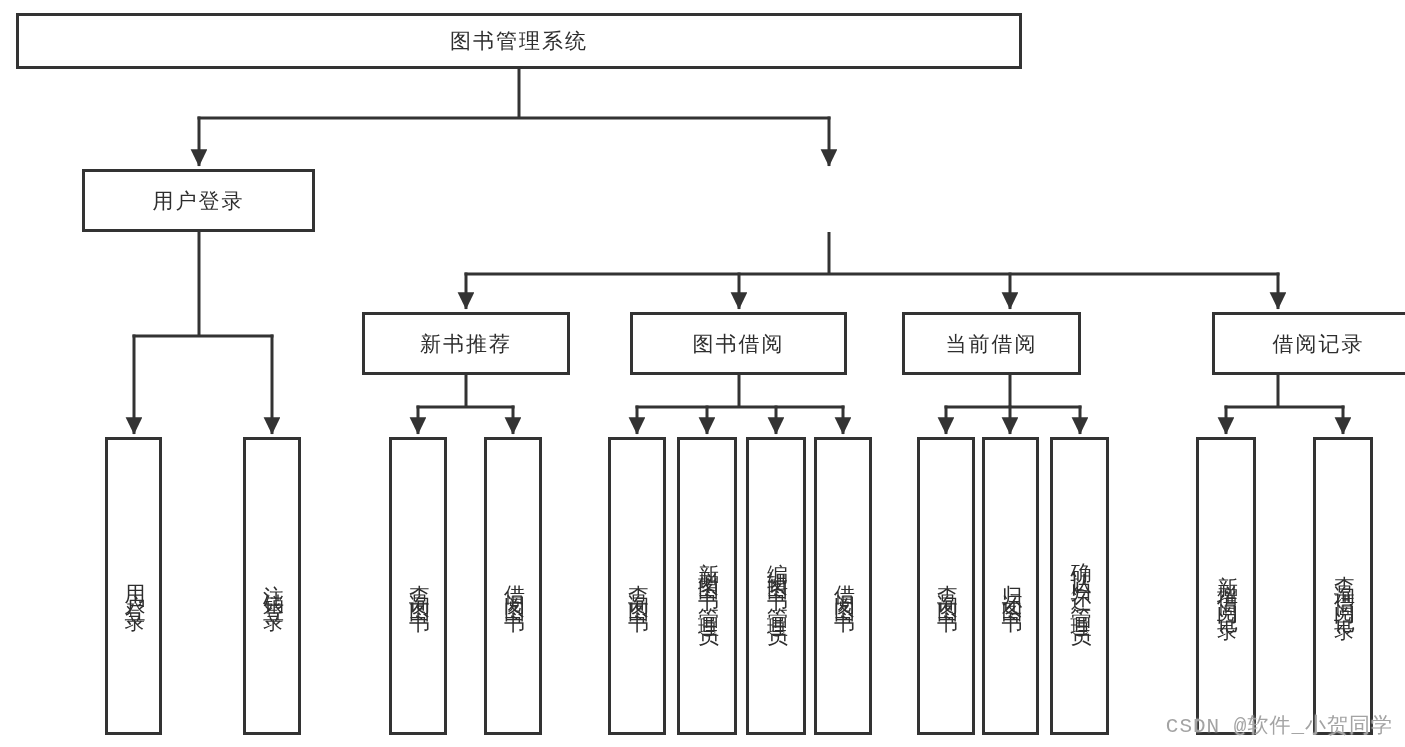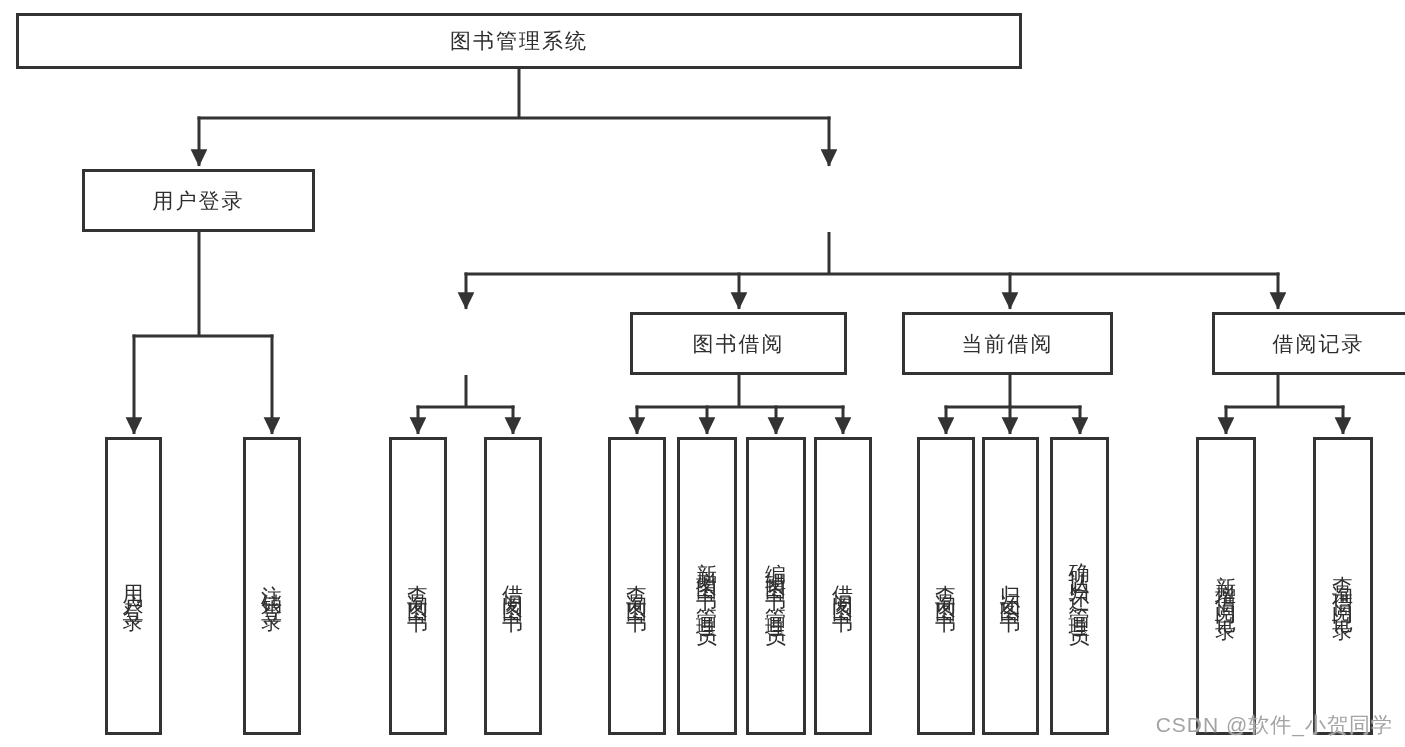--- a/index.html
+++ b/index.html
@@ -1,21 +1,21 @@
 <!DOCTYPE html>
 <html><head>
 <meta charset="utf-8">
 <style>
   html, body { margin: 0; padding: 0; background: #ffffff; }
   #stage {
     position: relative;
     width: 1405px;
     height: 747px;
     background: #ffffff;
-    font-family: Liberation Sans, sans-serif;
+    font-family: Liberation Mono, monospace;
     overflow: hidden;
   }
   #connectors {
     position: absolute;
     left: 0; top: 0;
     width: 1405px; height: 747px;
     z-index: 0;
   }
   .hbox {
     position: absolute;
@@ -116,24 +116,27 @@
   </svg>
 
   <div class="hbox" style="left:16px; top:13px; width:1006px; height:56px;">
     <span>图书管理系统</span>
   </div>
 
   <div class="hbox" style="left:82px; top:169px; width:233px; height:63px;">
     <span>用户登录</span>
   </div>
 
+  <div class="hbox" style="left:362px; top:312px; width:208px; height:63px;">
+    <span>新书推荐</span>
+  </div>
   <div class="hbox" style="left:630px; top:312px; width:217px; height:63px;">
     <span>图书借阅</span>
   </div>
-  <div class="hbox" style="left:902px; top:312px; width:211px; height:63px;">
+  <div class="hbox" style="left:902px; top:312px; width:179px; height:63px;">
     <span>当前借阅</span>
   </div>
   <div class="hbox" style="left:1172px; top:312px; width:213px; height:63px;margin-left:40px;">
     <span>借阅记录</span>
   </div>
 
   <div class="leaf" style="left:105px; top:437px; width:57px; height:298px;">
     <span class="vtext">用户登录</span>
   </div>
   <div class="leaf" style="left:243px; top:437px; width:58px; height:298px;">

